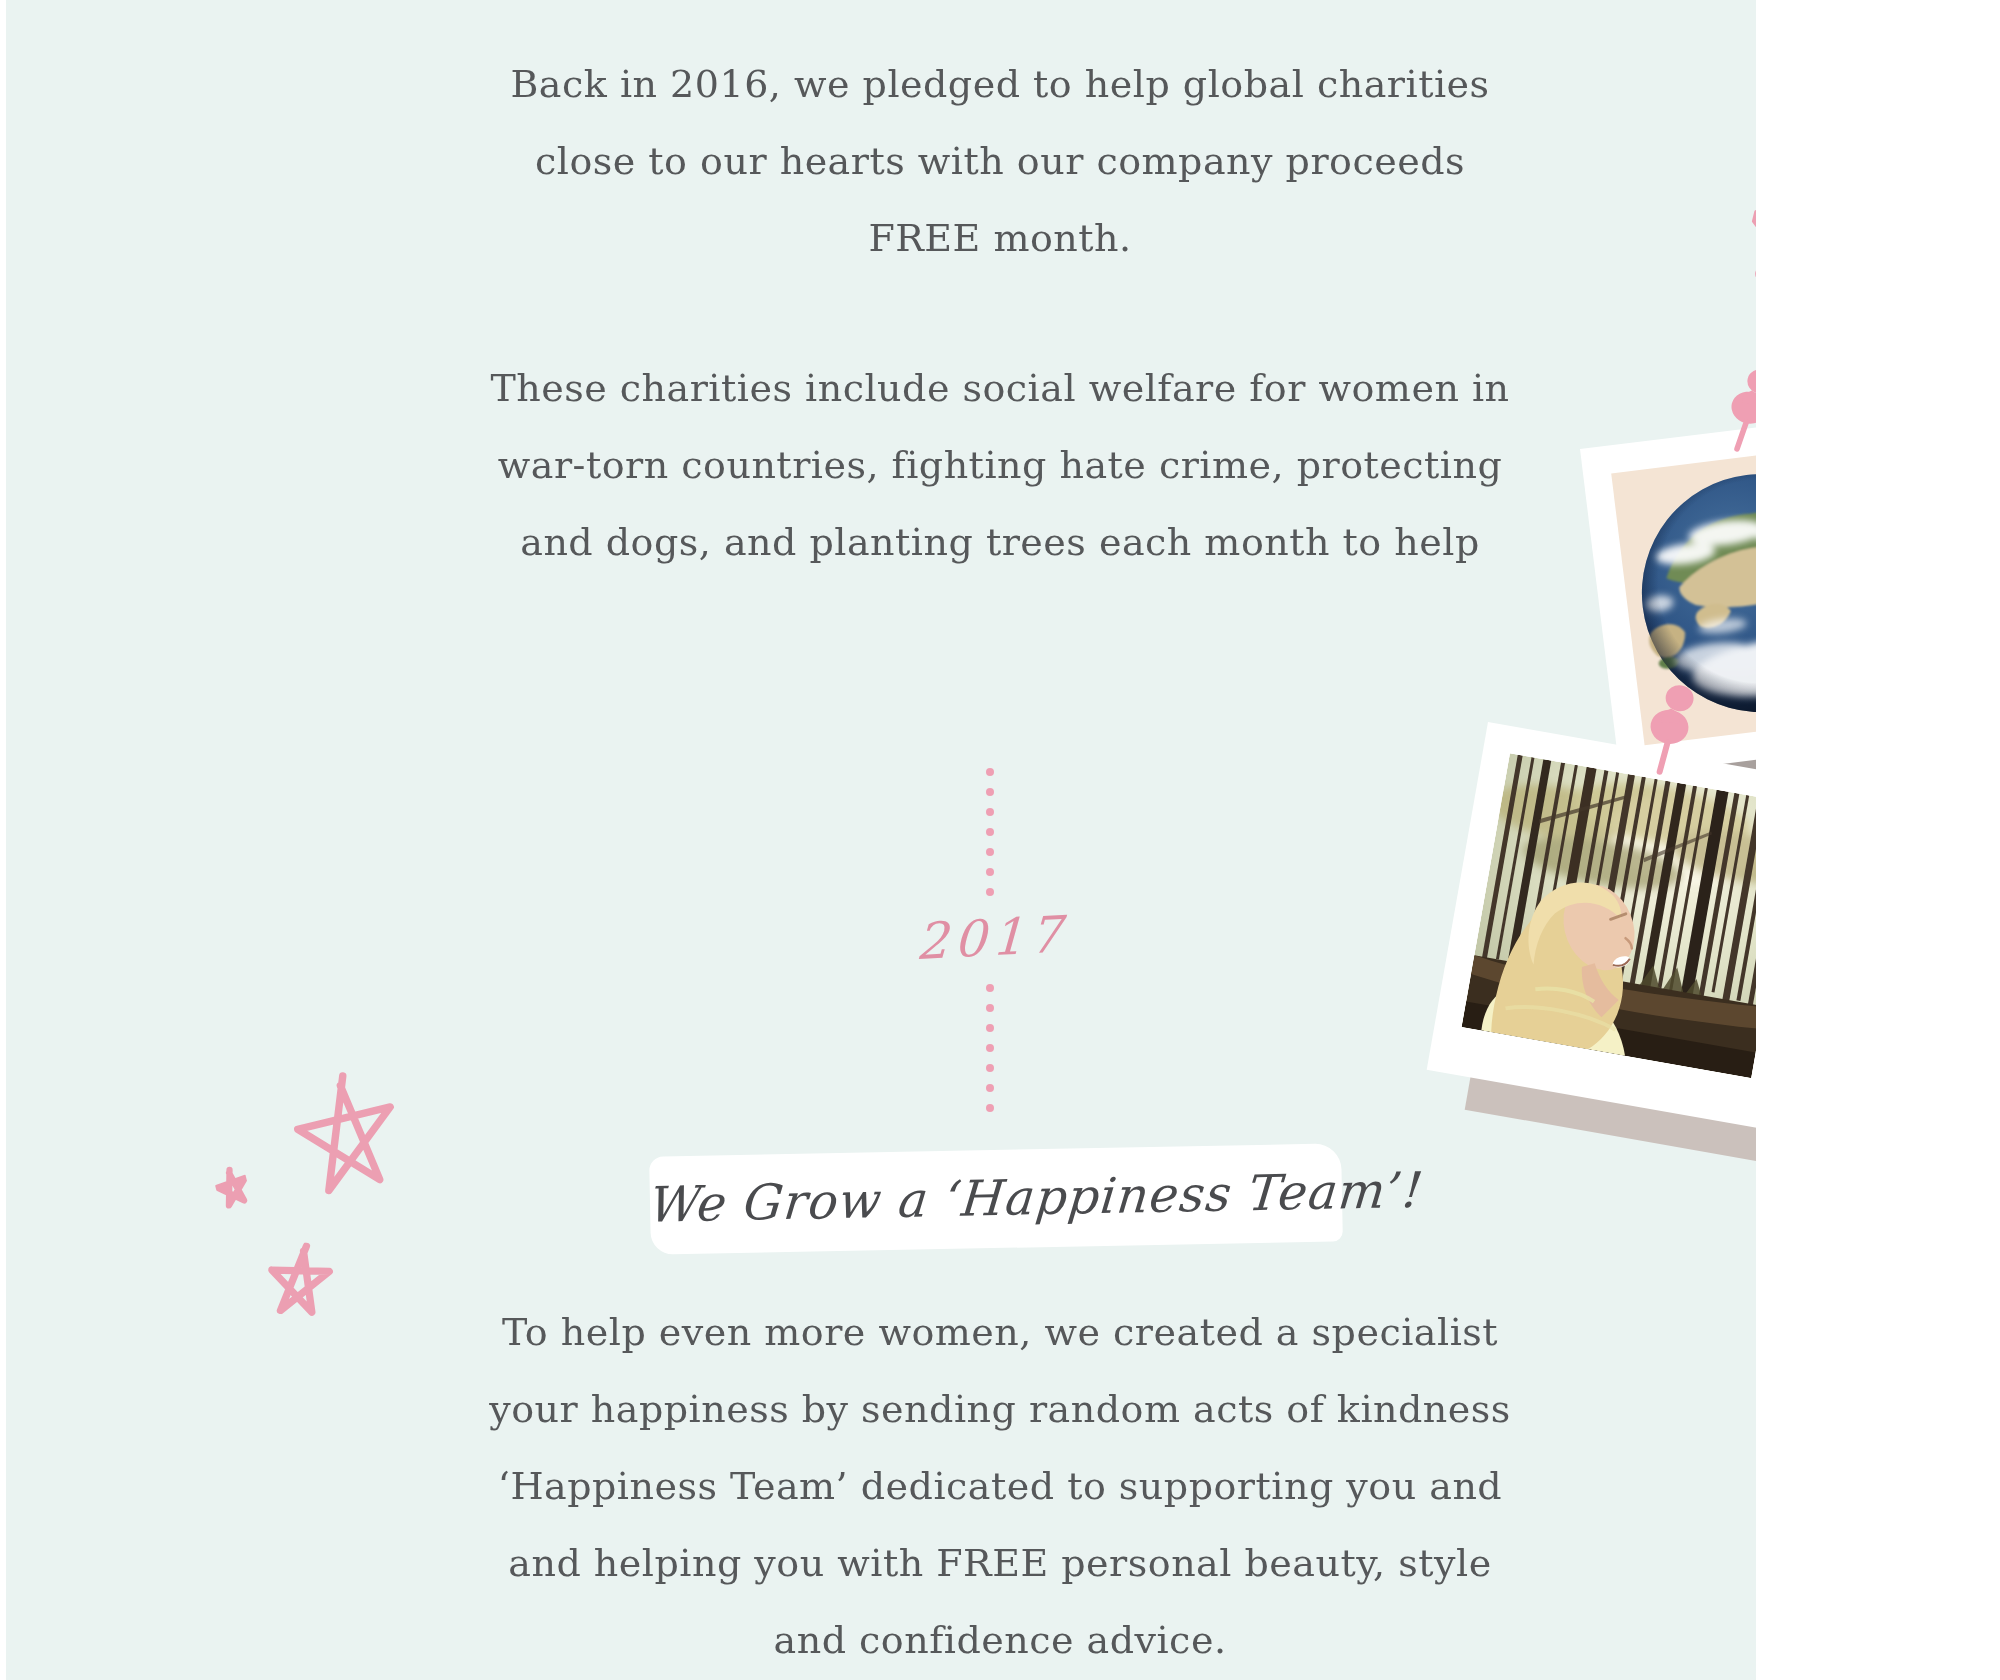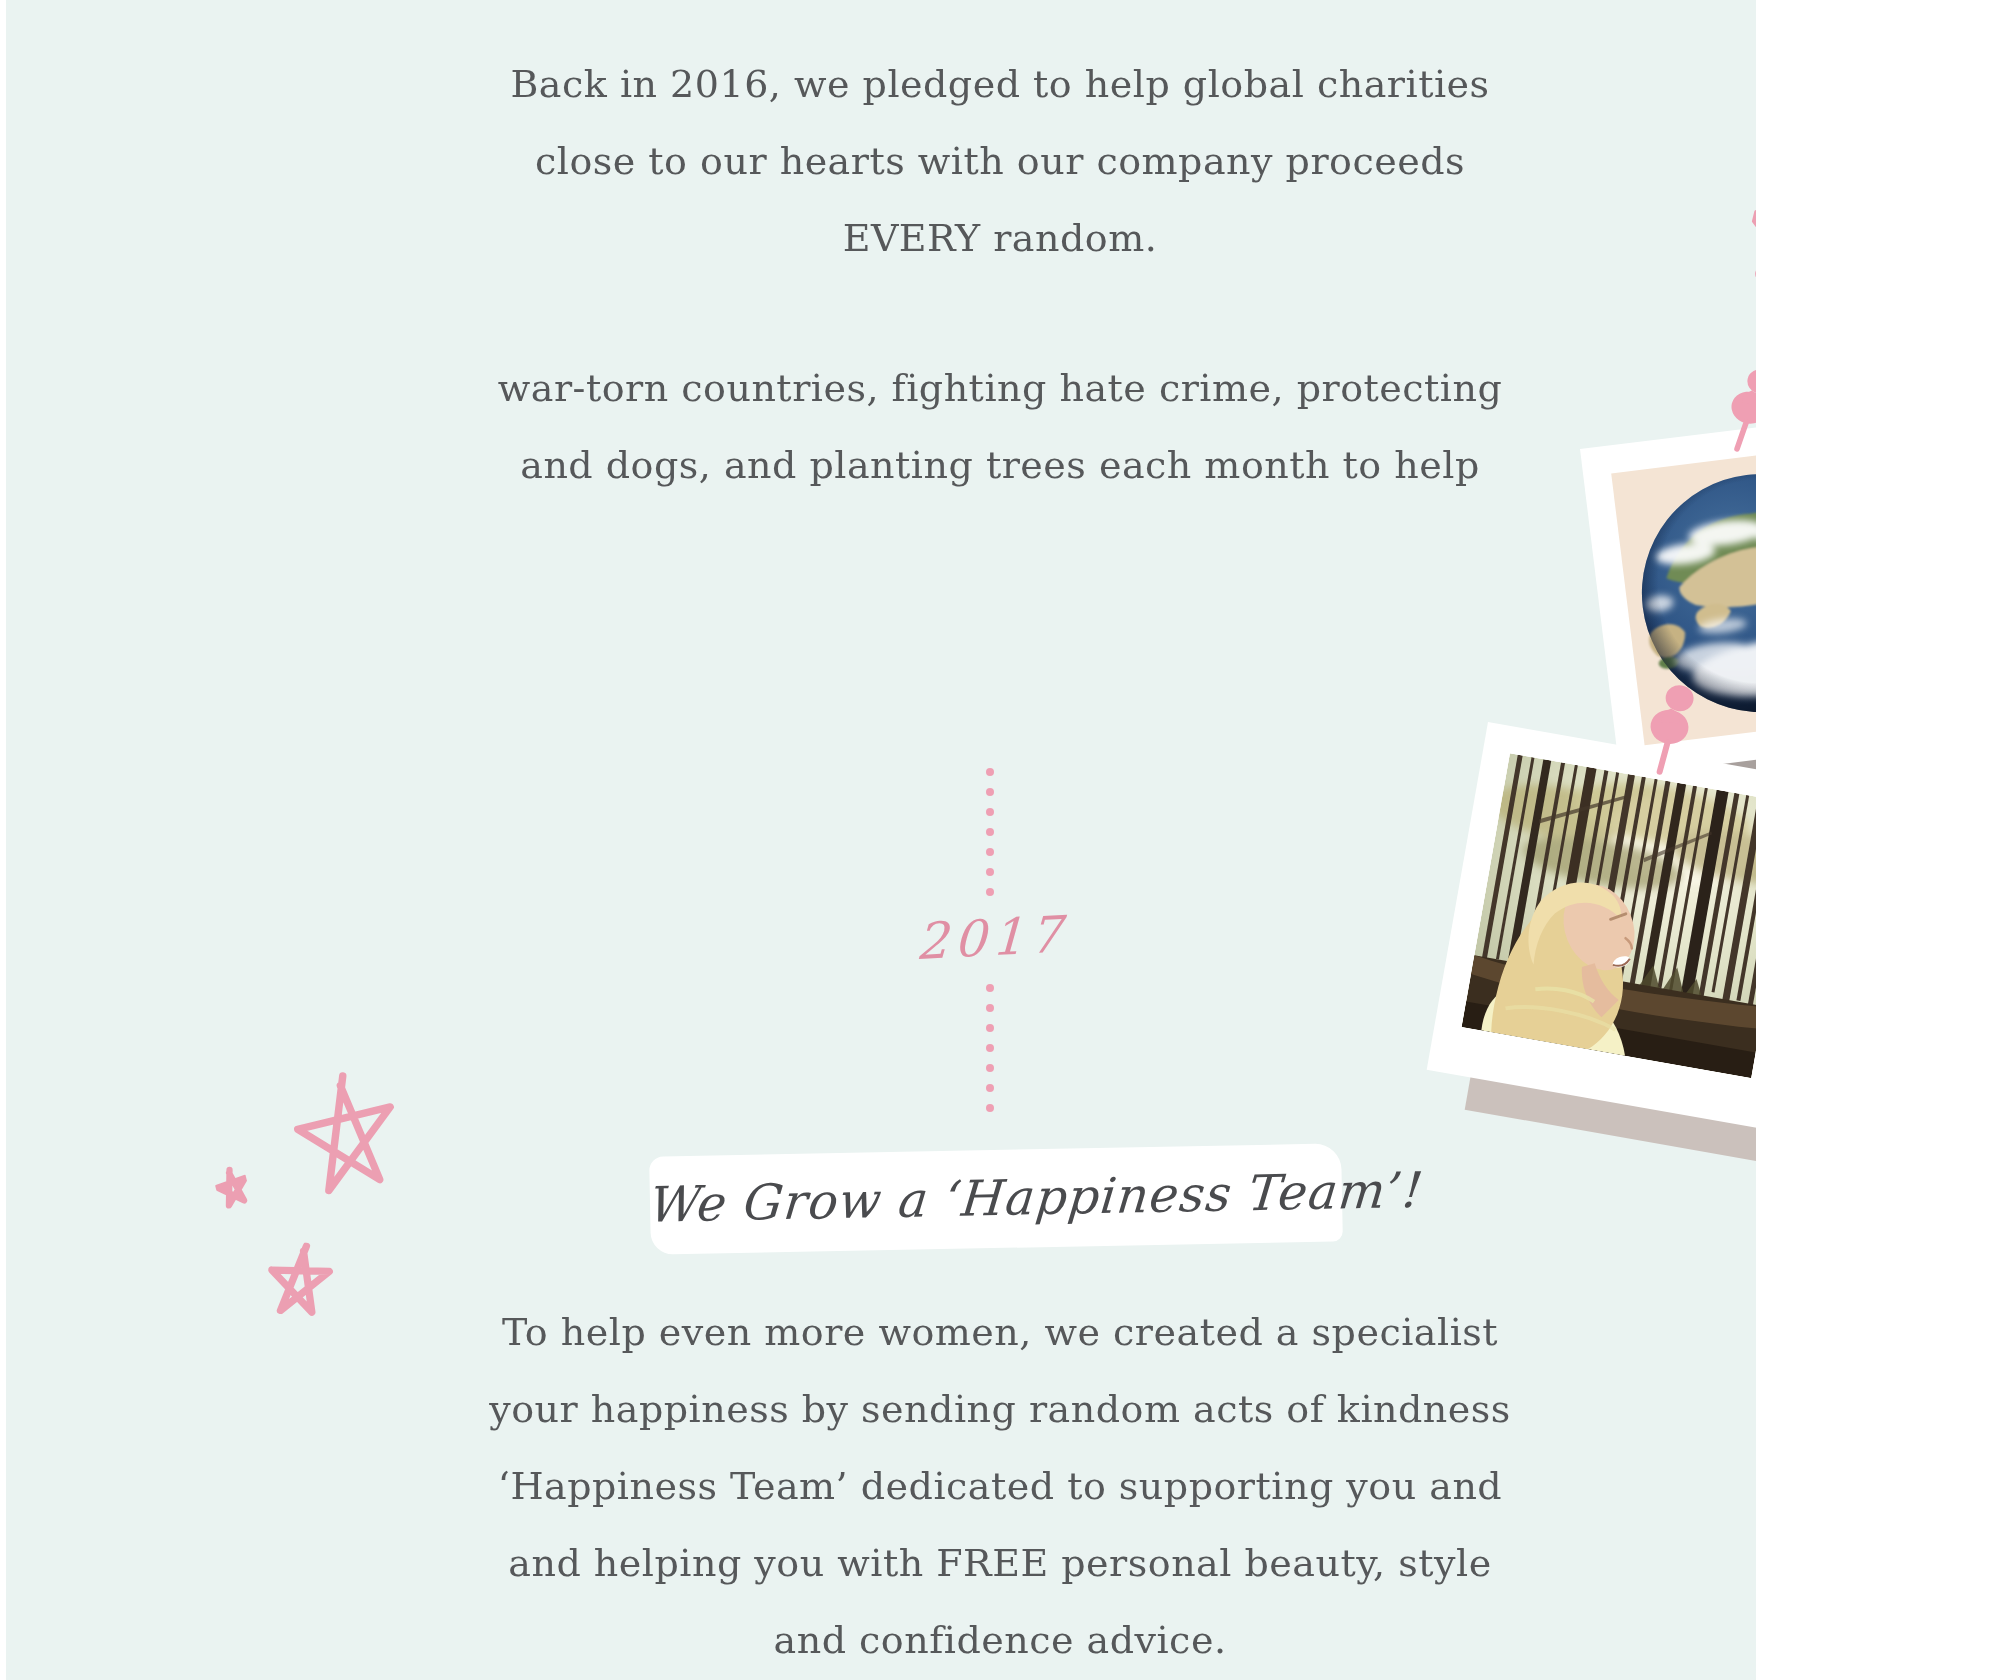--- a/index.html
+++ b/index.html
@@ -62,24 +62,25 @@
 </style>
 </head>
 <body>
 
 <div class="canvas">
   <div class="left-edge"></div>
 
   <div class="para" id="p1">
     <div class="line">Back in 2016, we pledged to help global charities</div>
     <div class="line">close to our hearts with our company proceeds</div>
-    <div class="line">EVERY random.</div>
+    <div class="line">FREE month.</div>
   </div>
 
   <div class="para" id="p2">
+    <div class="line">These charities include social welfare for women in</div>
     <div class="line">war-torn countries, fighting hate crime, protecting</div>
     <div class="line">and dogs, and planting trees each month to help</div>
   </div>
 
   <div class="dots" id="dots-top">
     <div class="dot"></div>
     <div class="dot"></div>
     <div class="dot"></div>
     <div class="dot"></div>
     <div class="dot"></div>

